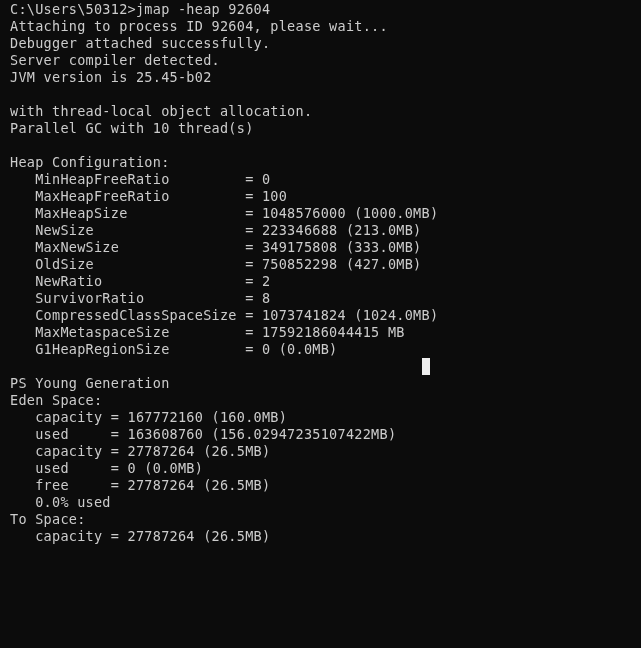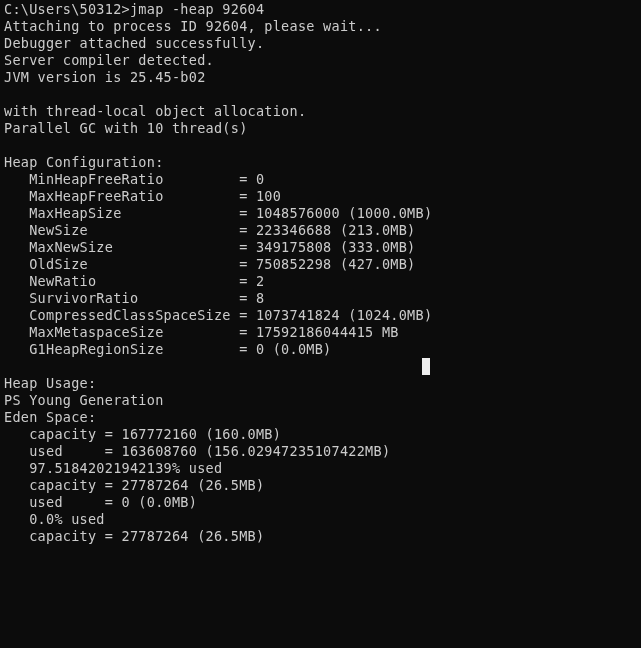--- a/index.html
+++ b/index.html
@@ -10,21 +10,21 @@
   #terminal {
     position: relative;
     width: 641px;
     height: 648px;
     background: #0c0c0c;
     overflow: hidden;
     font-family: "DejaVu Sans Mono", "Liberation Mono", monospace;
     font-size: 13.5px;
     line-height: 17px;
     color: #cccccc;
-    padding: 1px 0 0 4px;
+    padding: 1px 0 0 10px;
     box-sizing: border-box;
     -webkit-font-smoothing: none;
   }
   .line {
     white-space: pre;
     height: 17px;
     letter-spacing: 0.02em;
   }
   .line.blank {
     height: 17px;
@@ -57,25 +57,25 @@
     <div class="line">   MaxHeapSize              = 1048576000 (1000.0MB)</div>
     <div class="line">   NewSize                  = 223346688 (213.0MB)</div>
     <div class="line">   MaxNewSize               = 349175808 (333.0MB)</div>
     <div class="line">   OldSize                  = 750852298 (427.0MB)</div>
     <div class="line">   NewRatio                 = 2</div>
     <div class="line">   SurvivorRatio            = 8</div>
     <div class="line">   CompressedClassSpaceSize = 1073741824 (1024.0MB)</div>
     <div class="line">   MaxMetaspaceSize         = 17592186044415 MB</div>
     <div class="line">   G1HeapRegionSize         = 0 (0.0MB)</div>
     <div class="line blank"></div>
-    <div class="line">Heap Usage:</div>
     <div class="line">PS Young Generation</div>
     <div class="line">Eden Space:</div>
     <div class="line">   capacity = 167772160 (160.0MB)</div>
     <div class="line">   used     = 163608760 (156.02947235107422MB)</div>
-    <div class="line">   97.51842021942139% used</div>
     <div class="line">   capacity = 27787264 (26.5MB)</div>
     <div class="line">   used     = 0 (0.0MB)</div>
+    <div class="line">   free     = 27787264 (26.5MB)</div>
     <div class="line">   0.0% used</div>
+    <div class="line">To Space:</div>
     <div class="line">   capacity = 27787264 (26.5MB)</div>
   </div>
   <div id="cursor" style="left: 421.891px; top: 358px; width: 8px; height: 17px;"></div>
 </div>
 
 </body></html>

